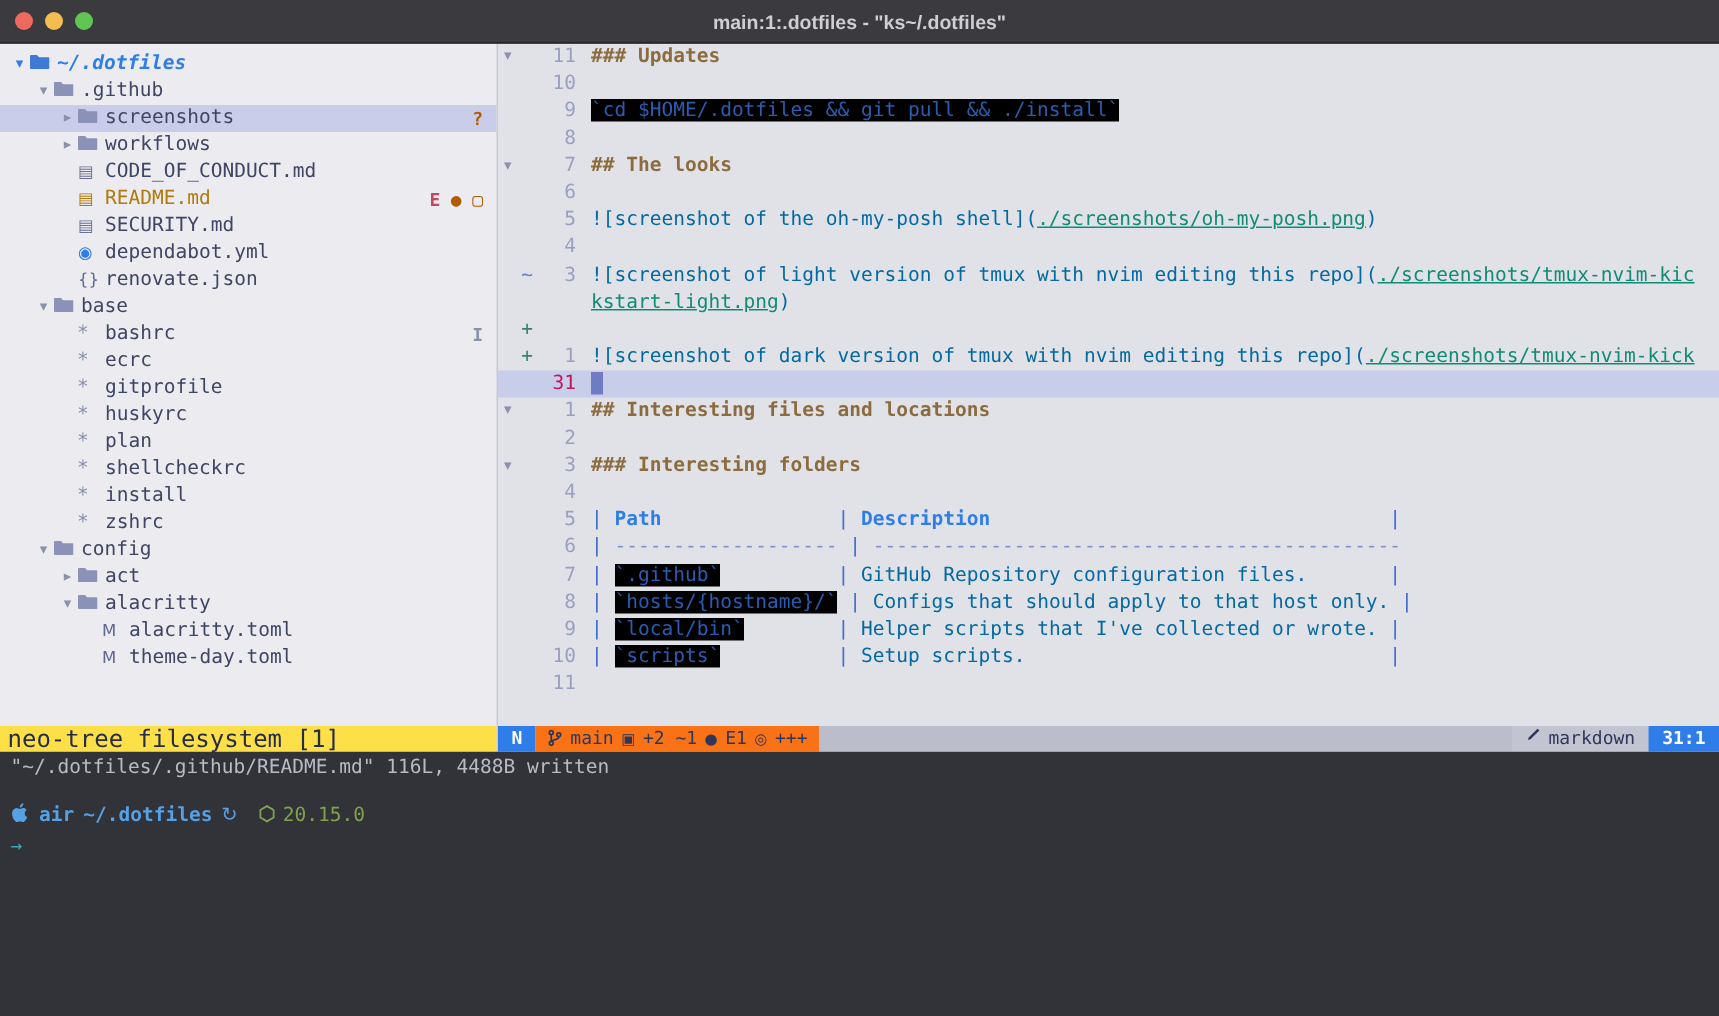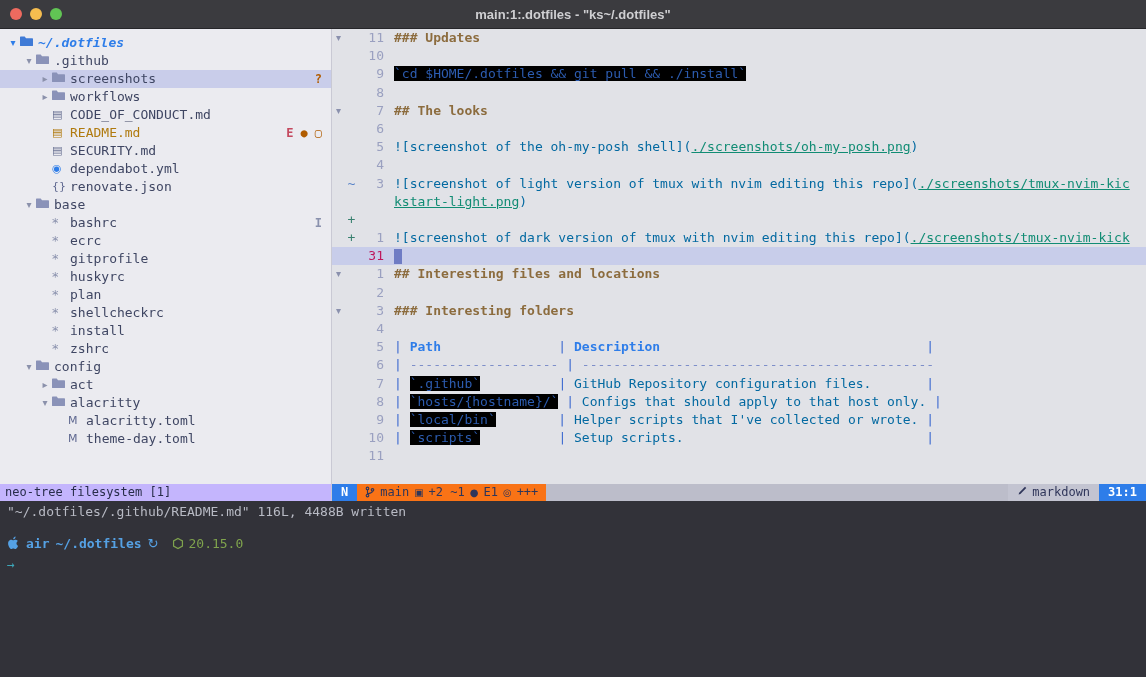--- a/index.html
+++ b/index.html
@@ -21,21 +21,21 @@
   .tree-rows{flex:1;padding-top:5px;overflow:hidden}
   .tree-row{height:18px;line-height:18px;display:flex;align-items:center;white-space:pre;color:#3f4663}
   .tree-row.selected{background:#c9cdea}
   .tree-slot{width:14px;display:inline-block;text-align:center;font-family:"DejaVu Sans",sans-serif;color:#8b91ab;font-size:10px;flex:0 0 auto}
   .tree-row.root .tree-slot{color:#2e7de9}
   .tree-ico{width:18px;display:inline-block;font-family:"DejaVu Sans",sans-serif;font-size:11px;flex:0 0 auto}
   .tree-label{overflow:hidden}
   .tree-row.root .tree-label{color:#2e7de9;font-weight:700;font-style:italic}
   .tree-row.note .tree-label{color:#9a9fb3;font-style:italic}
   .tree-badges{margin-left:auto;padding-right:9px;display:flex;gap:7px;font-weight:700;font-size:12px;flex:0 0 auto}
-  .neotree-status{height:17px;line-height:17px;flex:0 0 auto;background:#c4b5fd;color:#272c49;font-size:12px;padding-left:5px;white-space:pre}
+  .neotree-status{height:17px;line-height:17px;flex:0 0 auto;background:#fde047;color:#272c49;font-size:16px;padding-left:5px;white-space:pre}
 
   
   .editor{flex:1;min-width:0;background:#e1e2e7;display:flex;flex-direction:column}
   .elines{flex:1;overflow:hidden}
   .eline{height:18.2px;line-height:18.2px;white-space:pre;display:flex}
   .eline.cur{background:#c8cdea}
   .gut-fold{width:13px;text-align:center;color:#8a90ad;font-size:10px;font-family:"DejaVu Sans",sans-serif;flex:0 0 auto}
   .gut-sign{width:13px;text-align:center;flex:0 0 auto}
   .gut-sign.add{color:#38806f}.gut-sign.chg{color:#5a84c8}
   .gut-num{width:26px;text-align:right;color:#9aa0c0;flex:0 0 auto}

